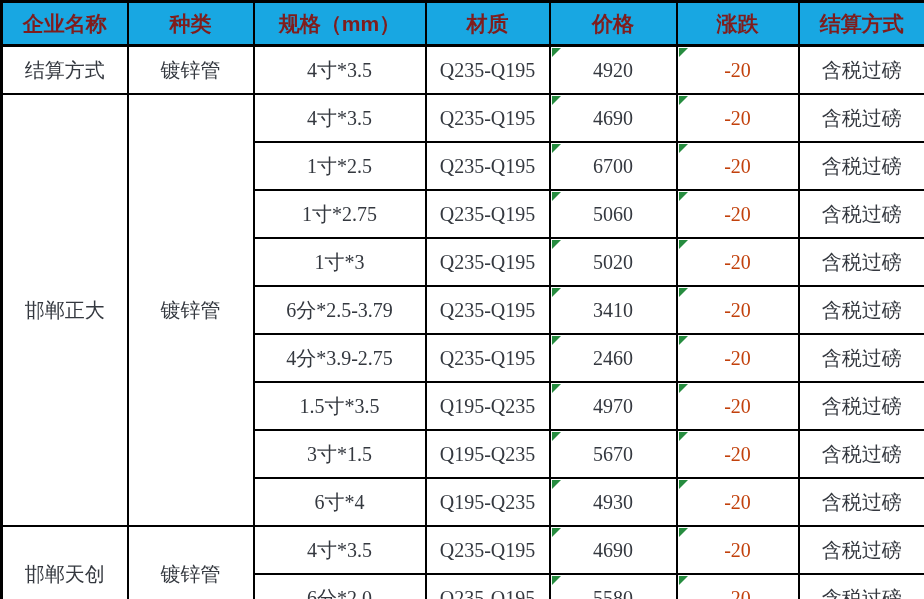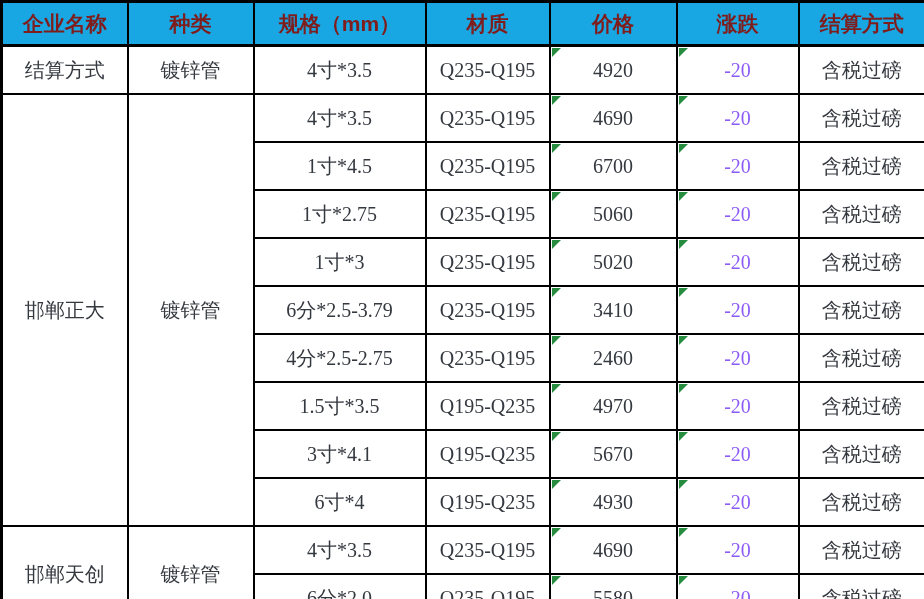--- a/index.html
+++ b/index.html
@@ -22,21 +22,21 @@
     font-family:"Liberation Sans","DejaVu Sans",sans-serif;
   }
   tbody td{
     font-size:20px;color:#34383f;height:46px;
   }
   td.flag{position:relative;margin-left:45px;}
   .tri{
     position:absolute;top:1px;left:1px;width:0;height:0;
     border-top:9px solid #268c3f;border-right:9px solid transparent;
   }
-  td.change span.val{color:#8b5cf6;}
+  td.change span.val{color:#c2410c;}
 </style>
 </head>
 <body>
 
 <table class="price-table">
   <colgroup>
     <col style="width:126px">
       <col style="width:126px">
       <col style="width:172px">
     <col style="width:124px">
@@ -70,21 +70,21 @@
     <tr>
       <td rowspan="9">邯郸正大</td>
       <td rowspan="9">镀锌管</td>
       <td>4寸*3.5</td>
       <td>Q235-Q195</td>
       <td class="flag"><i class="tri"></i><span class="val">4690</span></td>
       <td class="flag change"><i class="tri"></i><span class="val">-20</span></td>
       <td>含税过磅</td>
     </tr>
     <tr>
-      <td>1寸*4.5</td>
+      <td>1寸*2.5</td>
       <td>Q235-Q195</td>
       <td class="flag"><i class="tri"></i><span class="val">6700</span></td>
       <td class="flag change"><i class="tri"></i><span class="val">-20</span></td>
       <td>含税过磅</td>
     </tr>
     <tr>
       <td>1寸*2.75</td>
       <td>Q235-Q195</td>
       <td class="flag"><i class="tri"></i><span class="val">5060</span></td>
       <td class="flag change"><i class="tri"></i><span class="val">-20</span></td>
@@ -98,35 +98,35 @@
       <td>含税过磅</td>
     </tr>
     <tr>
       <td>6分*2.5-3.79</td>
       <td>Q235-Q195</td>
       <td class="flag"><i class="tri"></i><span class="val">3410</span></td>
       <td class="flag change"><i class="tri"></i><span class="val">-20</span></td>
       <td>含税过磅</td>
     </tr>
     <tr>
-      <td>4分*2.5-2.75</td>
+      <td>4分*3.9-2.75</td>
       <td>Q235-Q195</td>
       <td class="flag"><i class="tri"></i><span class="val">2460</span></td>
       <td class="flag change"><i class="tri"></i><span class="val">-20</span></td>
       <td>含税过磅</td>
     </tr>
     <tr>
       <td>1.5寸*3.5</td>
       <td>Q195-Q235</td>
       <td class="flag"><i class="tri"></i><span class="val">4970</span></td>
       <td class="flag change"><i class="tri"></i><span class="val">-20</span></td>
       <td>含税过磅</td>
     </tr>
     <tr>
-      <td>3寸*4.1</td>
+      <td>3寸*1.5</td>
       <td>Q195-Q235</td>
       <td class="flag"><i class="tri"></i><span class="val">5670</span></td>
       <td class="flag change"><i class="tri"></i><span class="val">-20</span></td>
       <td>含税过磅</td>
     </tr>
     <tr>
       <td>6寸*4</td>
       <td>Q195-Q235</td>
       <td class="flag"><i class="tri"></i><span class="val">4930</span></td>
       <td class="flag change"><i class="tri"></i><span class="val">-20</span></td>

